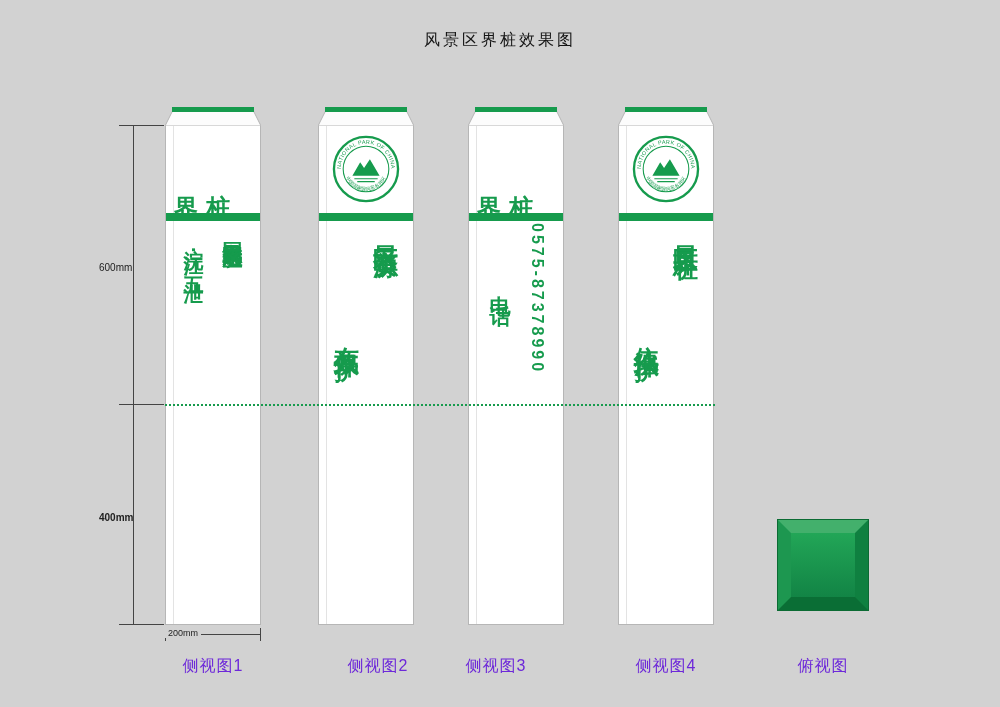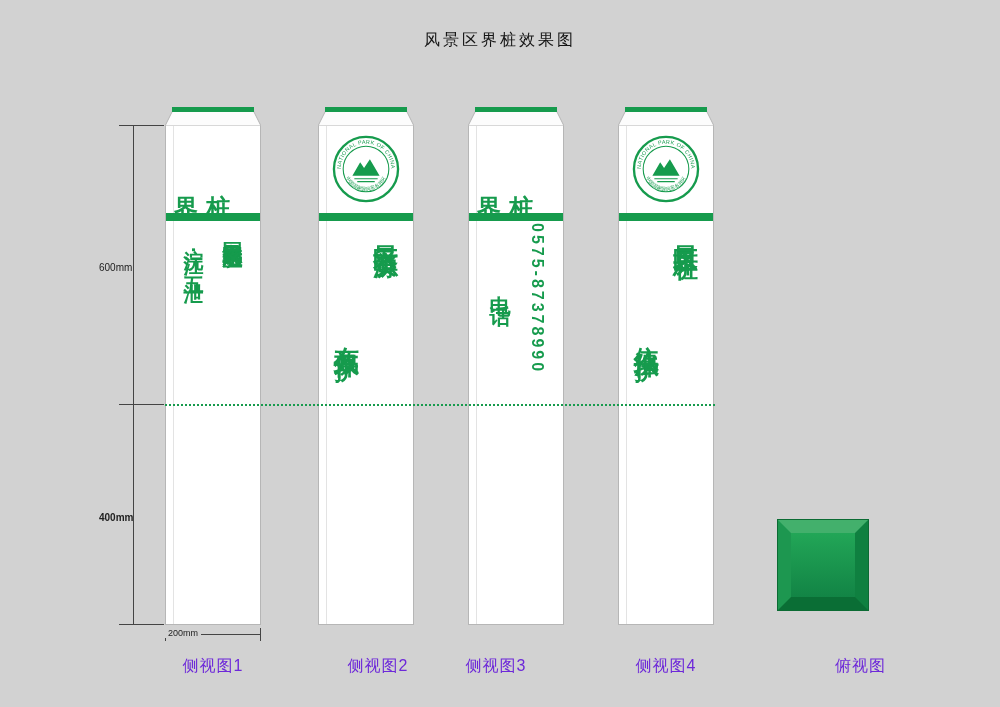--- a/index.html
+++ b/index.html
@@ -63,21 +63,21 @@
     position:absolute; left:165px; top:628px; width:96px; text-align:left;
     font-size:9px; color:#222;
   }
   .label-200 span { background:var(--bg); padding:0 3px; }
   
   .caption {
     position:absolute; top:656px; width:96px; text-align:center;
     font-size:16px; color:#6d28d9; letter-spacing:1px;
   }
   .cap1 { left:165px; } .cap2 { left:330px; } .cap3 { left:448px; } .cap4 { left:618px; }
-  .capTV { left:796px; width:90px;text-align:right; }
+  .capTV { left:778px; width:90px; }
   
   .top-view {
     position:absolute; left:778px; top:520px; width:90px; height:90px;
     border-style:solid; border-width:13px;
     border-top-color:#43b06c; border-left-color:#1d9750;
     border-right-color:#0f8040; border-bottom-color:#0a6e35;
     outline:1px solid #0b6b33;
   }
   .tv-inner { width:100%; height:100%; background:linear-gradient(180deg,#22a657 0%,#128445 100%); }
 </style>

